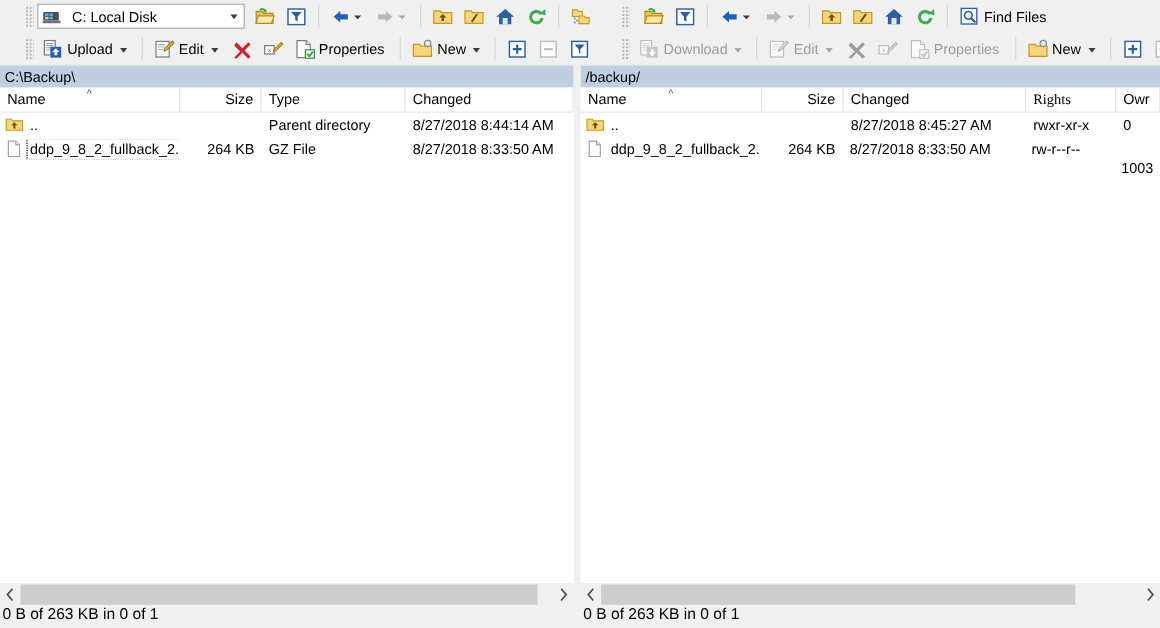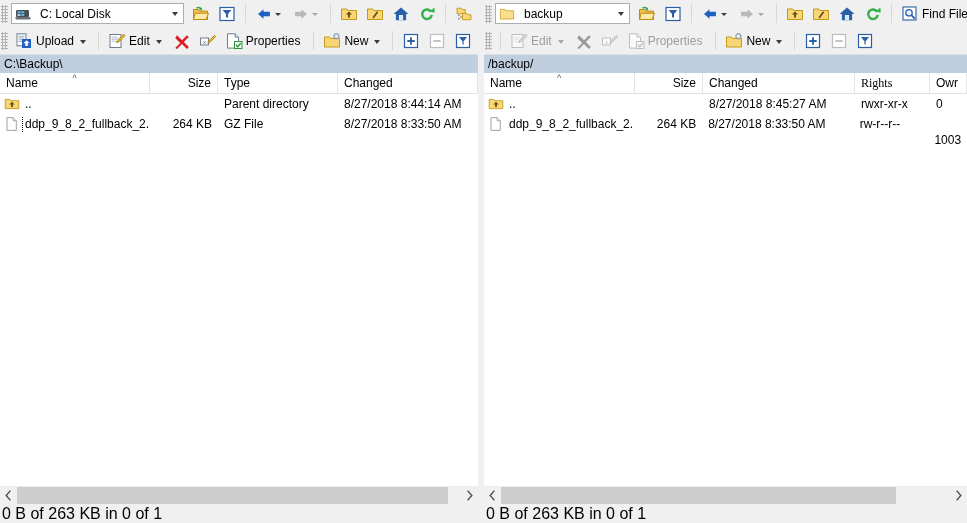--- a/index.html
+++ b/index.html
@@ -7,21 +7,21 @@
     width:967px;height:523px;overflow:hidden;
     font-family:"Liberation Sans",sans-serif;
     font-size:12px;color:#000;
     background:#f0f0f0;
     -webkit-font-smoothing:antialiased;
   }
   .app{width:967px;height:523px;position:relative;display:flex;flex-direction:column;background:#f0f0f0;}
 
   
   .toolbar-area{display:flex;width:967px;height:54px;background:#f0f0f0;}
-  .tb-side{width:484px;height:54px;display:flex;flex-direction:column;background:#f0f0f0;}
+  .tb-side{width:484px;height:54px;display:flex;flex-direction:column;background:#f0f0f0;padding-left:20px;}
   .tb-side.right{width:483px;}
   .tb-row{height:27px;display:flex;align-items:center;box-sizing:border-box;}
 
   .grip{width:7px;height:18px;margin:0 3px 0 1px;flex:none;
     background-image:radial-gradient(circle at 1.5px 1.5px,#b0b0b0 1px,transparent 1.2px);
     background-size:3px 3px;opacity:.95;}
 
   .combo{display:flex;align-items:center;height:21px;background:#fff;border:1px solid #abadb3;
     box-sizing:border-box;flex:none;position:relative;}
   .combo .ctxt{padding-left:5px;font-size:12px;white-space:nowrap;overflow:hidden;}
@@ -70,22 +70,22 @@
   .nm-txt.focused{outline:1px dotted #000;outline-offset:0;}
 
   
   .hscroll{height:17px;background:#f0f0f0;display:flex;align-items:stretch;flex:none;
     border-top:1px solid #ededed;}
   .sb-btn{width:17px;display:flex;align-items:center;justify-content:center;background:#f0f0f0;flex:none;cursor:default;}
   .sb-btn svg{display:block;}
   .sb-track{flex:1 1 auto;background:#f0f0f0;position:relative;}
   .sb-thumb{position:absolute;top:0;bottom:0;left:0;background:#cdcdcd;}
 
-  .statusbar{height:19px;background:#f0f0f0;display:flex;align-items:flex-end;flex:none;
-    font-size:16px;padding-left:2px;box-sizing:border-box;color:#000;}
+  .statusbar{height:19px;background:#f0f0f0;display:flex;align-items:flex-start;flex:none;
+    font-size:13px;padding-left:2px;box-sizing:border-box;color:#000;}
   .status-wrap{display:flex;width:967px;height:19px;flex:none;background:#f0f0f0;}
   .status-wrap .statusbar.left{width:484px;}
   .status-wrap .statusbar.right{width:483px;}
 </style>
 </head>
 <body>
 
 <div class="app">
 
   <div class="toolbar-area">
@@ -304,31 +304,20 @@
             </svg>
           </span>
         </div>
       </div>
     </div>
 
     <div class="tb-side right">
 
       <div class="tb-row">
         <div class="grip"></div>
-        <div class="combo cb-right">
-          <span class="ico s16" style="margin:0 4px 0 3px;">
-            <svg viewBox="0 0 16 16" width="16" height="16">
-              <path d="M1.4 3.4h4.6l1.1 1.4h7.5v8.2H1.4z" fill="#fbdf8e" stroke="#d0a82c" stroke-width=".9"></path>
-            </svg>
-          </span>
-          <span class="ctxt">backup</span>
-          <span class="cdrop">
-              <span class="arrow-dn" style="margin:0;"></span>
-            </span>
-        </div>
 
         <div class="tbtn" style="margin-left:4px;">
           <span class="ico">
             <svg viewBox="0 0 18 18" width="18" height="18">
               <path d="M1.5 4.5h5l1.3 1.6h7.7v8.4H1.5z" fill="#f3c44c" stroke="#b98a15" stroke-width="1"></path>
               <path d="M3.2 8.2h13.3l-2.3 6.3H1.5z" fill="#ffe9a8" stroke="#b98a15" stroke-width="1"></path>
               <path d="M4.5 3.2c2.2-1.4 4.6-.3 4.9 1.6" fill="none" stroke="#2fae4b" stroke-width="1.6"></path>
               <path d="M9.9 2.6l.1 3-2.8-1z" fill="#2fae4b"></path>
             </svg>
           </span>
@@ -406,20 +395,34 @@
               <path d="M10.4 10.2l3.4 3.4" stroke="#2a5fa8" stroke-width="1.9"></path>
             </svg>
           </span>
           <span class="lbl">Find Files</span>
         </div>
 
       </div>
 
       <div class="tb-row">
         <div class="grip"></div>
+        <div class="tbtn dis">
+          <span class="ico">
+            <svg viewBox="0 0 18 18" width="18" height="18">
+              <rect x="2" y="1.8" width="9" height="12" fill="#fafafa" stroke="#bdbdbd" stroke-width="1"></rect>
+              <g stroke="#d2d2d2" stroke-width=".9">
+                  <path d="M3.6 4.2h5.8M3.6 6h5.8M3.6 7.8h5.8M3.6 9.6h4"></path>
+                </g>
+              <rect x="7" y="7" width="9" height="9" fill="#c6c6c6"></rect>
+              <path d="M11.5 14.8l-3.1-3h1.9V9h2.5v2.8h1.9z" fill="#fff"></path>
+            </svg>
+          </span>
+          <span class="lbl">Download</span>
+          <span class="arrow-dn dis"></span>
+        </div>
 
         <div class="sep"></div>
 
         <div class="tbtn dis">
           <span class="ico">
             <svg viewBox="0 0 18 18" width="18" height="18">
               <rect x="2" y="2.5" width="11" height="13" fill="#fafafa" stroke="#bdbdbd" stroke-width="1"></rect>
               <g stroke="#dcdcdc" stroke-width=".9">
                   <path d="M3.6 5.2h6M3.6 7.2h6M3.6 9.2h4.2"></path>
                 </g>

